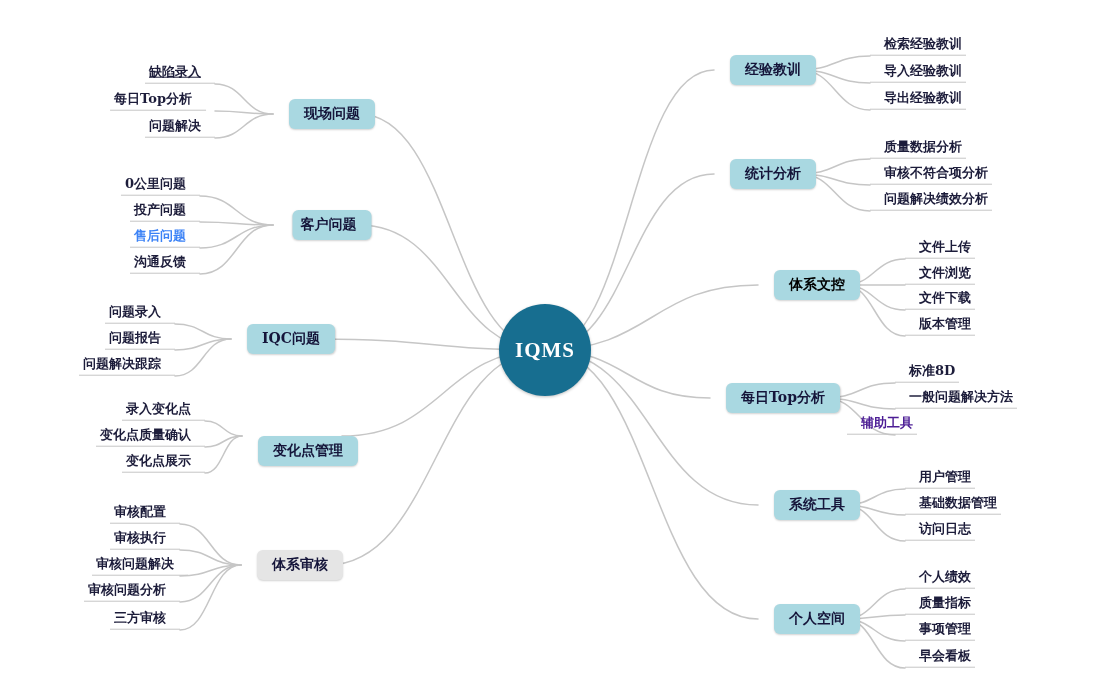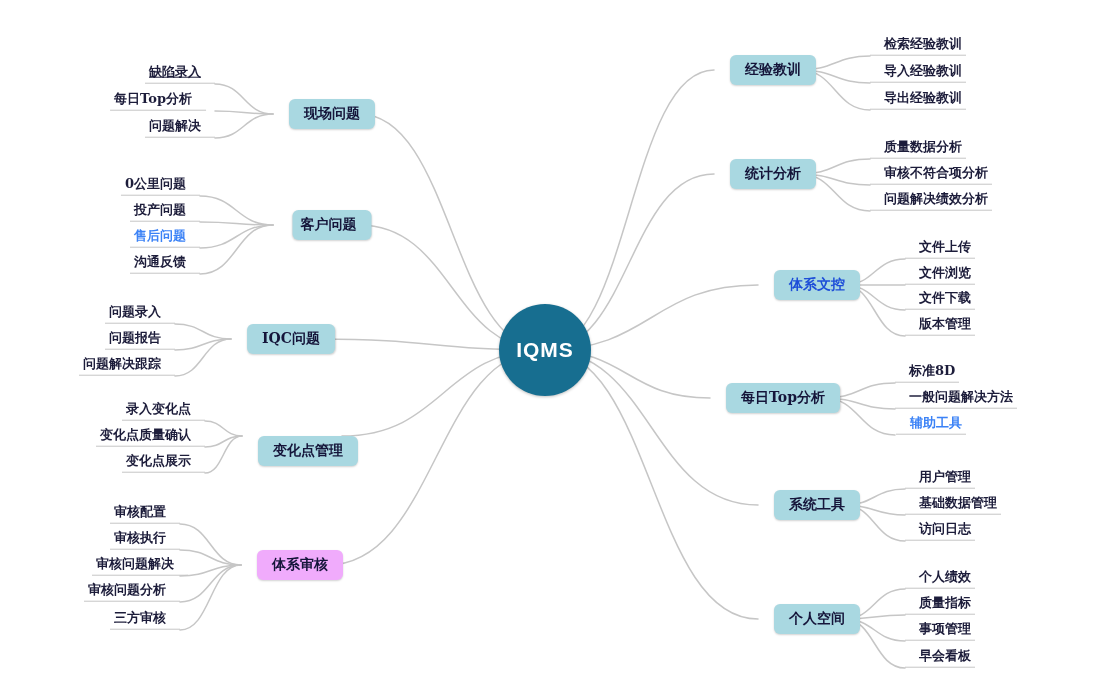--- a/index.html
+++ b/index.html
@@ -7,21 +7,21 @@
   html,body { background:#ffffff; }
   body { font-family:"DejaVu Sans", sans-serif; }
   .canvas { position:relative; overflow:hidden; background:#ffffff; }
   #edges { position:absolute; left:0; top:0; z-index:1; }
   #nodes { position:absolute; left:0; top:0; width:100%; height:100%; z-index:2; }
   .center-node {
     position:absolute; border-radius:50%;
     display:flex; align-items:center; justify-content:center;
     transform:translate(-50%,-50%);
     font-weight:bold; font-size:21px; letter-spacing:1px;
-    font-family:Liberation Sans, sans-serif;
+    font-family:Liberation Serif, serif;
     box-shadow:0 1px 3px rgba(0,0,0,0.25);
   }
   .branch-node {
     position:absolute; transform:translate(-50%,-50%);
     padding:6px 15px; border-radius:6px;
     font-weight:bold; font-size:14px; white-space:nowrap;
     font-family:"DejaVu Serif", serif;
     box-shadow:0 1px 2px rgba(0,0,0,0.18);
     margin-left:16px;
   }
@@ -101,43 +101,43 @@
       <div class="leaf-node left" style="left: 200px; top: 248px; color: #3b82f6; border-bottom: 1.5px solid rgb(198, 198, 198);">售后问题</div>
       <div class="leaf-node left" style="left: 200px; top: 274px; color: rgb(28, 28, 58); border-bottom: 1.5px solid rgb(198, 198, 198);">沟通反馈</div>
       <div class="branch-node" style="left: 275px; top: 339px; background: rgb(169, 216, 225); color: rgb(21, 21, 58);">IQC问题</div>
       <div class="leaf-node left" style="left: 175px; top: 324px; color: rgb(28, 28, 58); border-bottom: 1.5px solid rgb(198, 198, 198);">问题录入</div>
       <div class="leaf-node left" style="left: 175px; top: 350px; color: rgb(28, 28, 58); border-bottom: 1.5px solid rgb(198, 198, 198);">问题报告</div>
       <div class="leaf-node left" style="left: 175px; top: 376px; color: rgb(28, 28, 58); border-bottom: 1.5px solid rgb(198, 198, 198);">问题解决跟踪</div>
       <div class="branch-node" style="left: 292px; top: 451px; background: rgb(169, 216, 225); color: rgb(21, 21, 58);">变化点管理</div>
       <div class="leaf-node left" style="left: 205px; top: 421px; color: rgb(28, 28, 58); border-bottom: 1.5px solid rgb(198, 198, 198);">录入变化点</div>
       <div class="leaf-node left" style="left: 205px; top: 447px; color: rgb(28, 28, 58); border-bottom: 1.5px solid rgb(198, 198, 198);">变化点质量确认</div>
       <div class="leaf-node left" style="left: 205px; top: 473px; color: rgb(28, 28, 58); border-bottom: 1.5px solid rgb(198, 198, 198);">变化点展示</div>
-      <div class="branch-node" style="left: 284px; top: 565px; background: #f0abfc; color: rgb(21, 21, 58); text-align: center;">体系审核</div>
+      <div class="branch-node" style="left: 284px; top: 565px; background: #e5e5e5; color: rgb(21, 21, 58); text-align: center;">体系审核</div>
       <div class="leaf-node left" style="left: 180px; top: 524px; color: rgb(28, 28, 58); border-bottom: 1.5px solid rgb(198, 198, 198);">审核配置</div>
       <div class="leaf-node left" style="left: 180px; top: 550px; color: rgb(28, 28, 58); border-bottom: 1.5px solid rgb(198, 198, 198);">审核执行</div>
       <div class="leaf-node left" style="left: 180px; top: 576px; color: rgb(28, 28, 58); border-bottom: 1.5px solid rgb(198, 198, 198); margin-left: 8px;">审核问题解决</div>
       <div class="leaf-node left" style="left: 180px; top: 602px; color: rgb(28, 28, 58); border-bottom: 1.5px solid rgb(198, 198, 198);">审核问题分析</div>
       <div class="leaf-node left" style="left: 180px; top: 630px; color: rgb(28, 28, 58); border-bottom: 1.5px solid rgb(198, 198, 198);">三方审核</div>
       <div class="branch-node" style="left: 757px; top: 70px; background: rgb(169, 216, 225); color: rgb(21, 21, 58);">经验教训</div>
       <div class="leaf-node right" style="left: 870px; top: 56px; color: rgb(28, 28, 58); border-bottom: 1.5px solid rgb(198, 198, 198);">检索经验教训</div>
       <div class="leaf-node right" style="left: 870px; top: 83px; color: rgb(28, 28, 58); border-bottom: 1.5px solid rgb(198, 198, 198);">导入经验教训</div>
       <div class="leaf-node right" style="left: 870px; top: 110px; color: rgb(28, 28, 58); border-bottom: 1.5px solid rgb(198, 198, 198);">导出经验教训</div>
       <div class="branch-node" style="left: 757px; top: 174px; background: rgb(169, 216, 225); color: rgb(21, 21, 58);">统计分析</div>
       <div class="leaf-node right" style="left: 870px; top: 159px; color: rgb(28, 28, 58); border-bottom: 1.5px solid rgb(198, 198, 198);">质量数据分析</div>
       <div class="leaf-node right" style="left: 870px; top: 185px; color: rgb(28, 28, 58); border-bottom: 1.5px solid rgb(198, 198, 198);">审核不符合项分析</div>
       <div class="leaf-node right" style="left: 870px; top: 211px; color: rgb(28, 28, 58); border-bottom: 1.5px solid rgb(198, 198, 198);">问题解决绩效分析</div>
-      <div class="branch-node" style="left: 801px; top: 285px; background: rgb(169, 216, 225); color: #1d4ed8;">体系文控</div>
+      <div class="branch-node" style="left: 801px; top: 285px; background: rgb(169, 216, 225); color: #000000;">体系文控</div>
       <div class="leaf-node right" style="left: 905px; top: 259px; color: rgb(28, 28, 58); border-bottom: 1.5px solid rgb(198, 198, 198);">文件上传</div>
       <div class="leaf-node right" style="left: 905px; top: 285px; color: rgb(28, 28, 58); border-bottom: 1.5px solid rgb(198, 198, 198);">文件浏览</div>
       <div class="leaf-node right" style="left: 905px; top: 310px; color: rgb(28, 28, 58); border-bottom: 1.5px solid rgb(198, 198, 198);">文件下载</div>
       <div class="leaf-node right" style="left: 905px; top: 336px; color: rgb(28, 28, 58); border-bottom: 1.5px solid rgb(198, 198, 198);">版本管理</div>
       <div class="branch-node" style="left: 767px; top: 398px; background: rgb(169, 216, 225); color: rgb(21, 21, 58);">每日Top分析</div>
       <div class="leaf-node right" style="left: 895px; top: 383px; color: rgb(28, 28, 58); border-bottom: 1.5px solid rgb(198, 198, 198);">标准8D</div>
       <div class="leaf-node right" style="left: 895px; top: 409px; color: rgb(28, 28, 58); border-bottom: 1.5px solid rgb(198, 198, 198);">一般问题解决方法</div>
-      <div class="leaf-node right" style="left: 896px; top: 435px; color: #3b82f6; border-bottom: 1.5px solid rgb(198, 198, 198);">辅助工具</div>
+      <div class="leaf-node right" style="left: 847px; top: 435px; color: #4c1d95; border-bottom: 1.5px solid rgb(198, 198, 198);">辅助工具</div>
       <div class="branch-node" style="left: 801px; top: 505px; background: rgb(169, 216, 225); color: rgb(21, 21, 58);">系统工具</div>
       <div class="leaf-node right" style="left: 905px; top: 489px; color: rgb(28, 28, 58); border-bottom: 1.5px solid rgb(198, 198, 198);">用户管理</div>
       <div class="leaf-node right" style="left: 905px; top: 515px; color: rgb(28, 28, 58); border-bottom: 1.5px solid rgb(198, 198, 198);">基础数据管理</div>
       <div class="leaf-node right" style="left: 905px; top: 541px; color: rgb(28, 28, 58); border-bottom: 1.5px solid rgb(198, 198, 198);">访问日志</div>
       <div class="branch-node" style="left: 801px; top: 619px; background: rgb(169, 216, 225); color: rgb(21, 21, 58);">个人空间</div>
       <div class="leaf-node right" style="left: 905px; top: 589px; color: rgb(28, 28, 58); border-bottom: 1.5px solid rgb(198, 198, 198);">个人绩效</div>
       <div class="leaf-node right" style="left: 905px; top: 615px; color: rgb(28, 28, 58); border-bottom: 1.5px solid rgb(198, 198, 198);">质量指标</div>
       <div class="leaf-node right" style="left: 905px; top: 641px; color: rgb(28, 28, 58); border-bottom: 1.5px solid rgb(198, 198, 198);">事项管理</div>
       <div class="leaf-node right" style="left: 905px; top: 668px; color: rgb(28, 28, 58); border-bottom: 1.5px solid rgb(198, 198, 198);">早会看板</div>
     </div>

